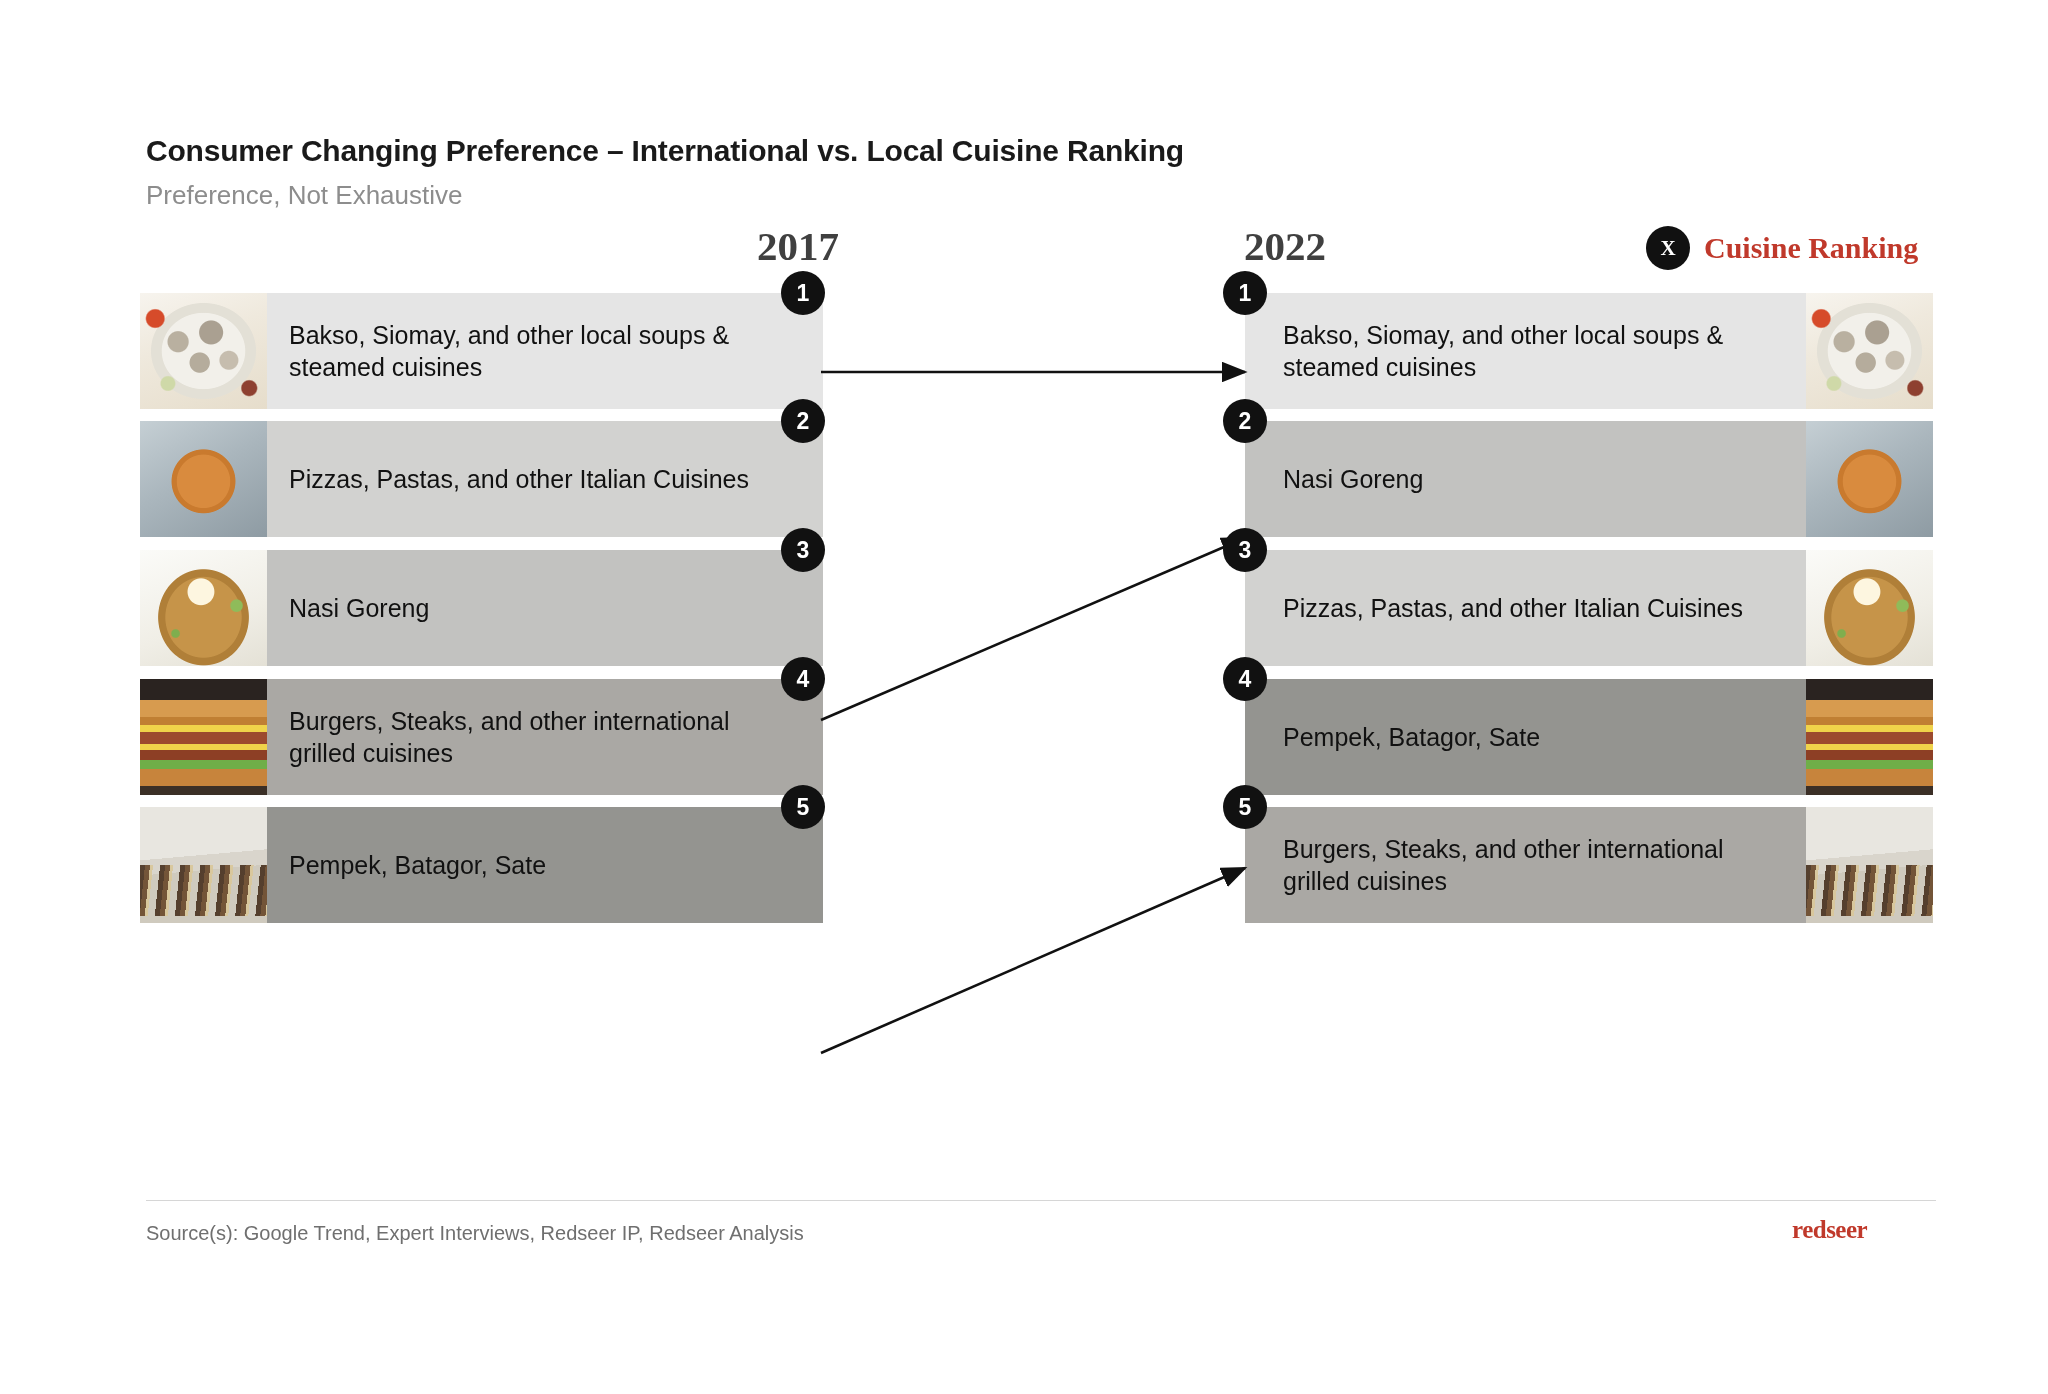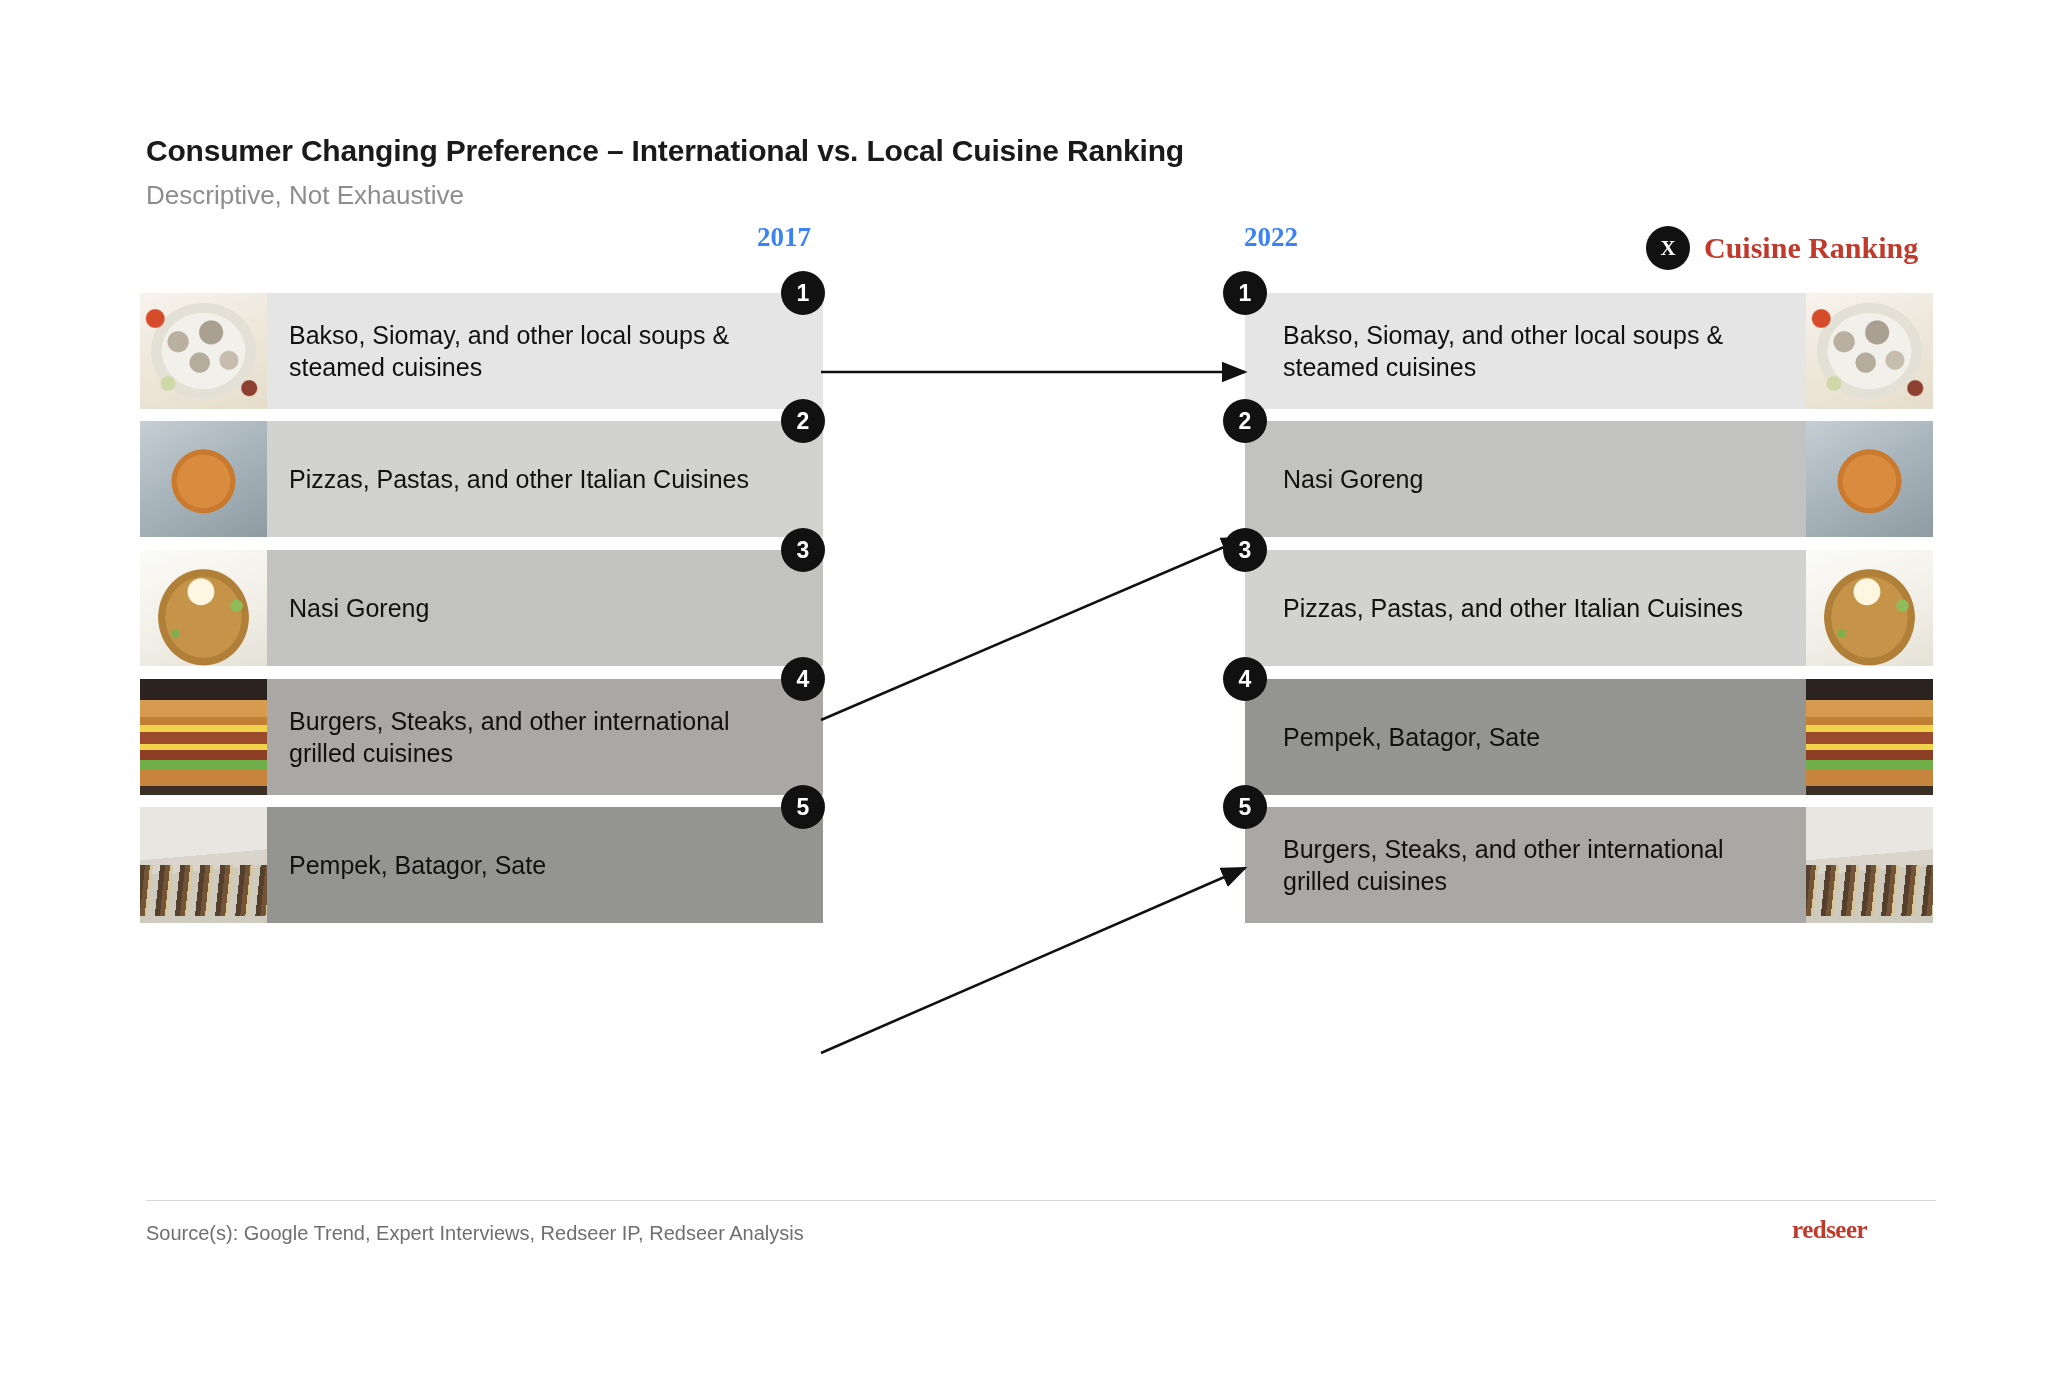--- a/index.html
+++ b/index.html
@@ -18,21 +18,21 @@
   }
   .subtitle{
     position:absolute;left:146px;top:180px;
     font-size:26px;color:#8d8d8d;white-space:nowrap;
   }
 
   
   .year{
     position:absolute;top:222px;
     font-family:"Liberation Serif", serif;
-    font-size:27px;font-weight:bold;color:#3b82f6;
+    font-size:41px;font-weight:bold;color:#404040;
   }
   .year-2017{left:757px;}
   .year-2022{left:1244px;}
 
   
   .legend{position:absolute;left:1646px;top:226px;display:flex;align-items:center;gap:14px;}
   .legend-badge{
     width:44px;height:44px;border-radius:50%;background:#111111;
     display:flex;align-items:center;justify-content:center;
     color:#ffffff;font-family:"Liberation Serif",serif;font-size:21px;font-weight:bold;
@@ -134,21 +134,21 @@
   .f-sate::after{content:"";position:absolute;left:0;right:0;bottom:6%;height:44%;
       background:repeating-linear-gradient(96deg,#4a3321 0 5px,#6b4a2c 5px 10px,#d9c79a 10px 13px,transparent 13px 20px);
       opacity:.92;}
 </style>
 </head>
 <body>
 
 <div class="slide">
 
   <div class="title">Consumer Changing Preference – International vs. Local Cuisine Ranking</div>
-  <div class="subtitle">Descriptive, Not Exhaustive</div>
+  <div class="subtitle">Preference, Not Exhaustive</div>
 
   <div class="year year-2017">2017</div>
   <div class="year year-2022">2022</div>
 
   <div class="legend">
     <div class="legend-badge">X</div>
     <div class="legend-text">Cuisine Ranking</div>
   </div>
 
   <div class="col col-left" id="col-left">

